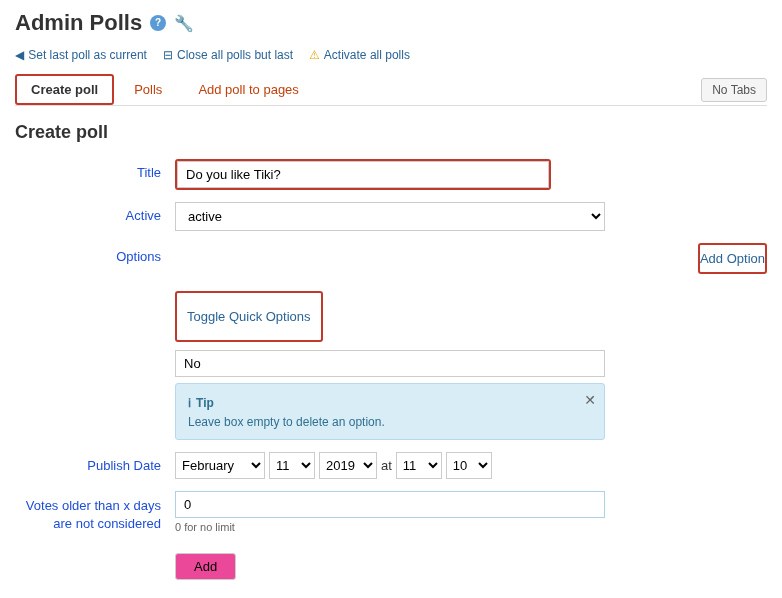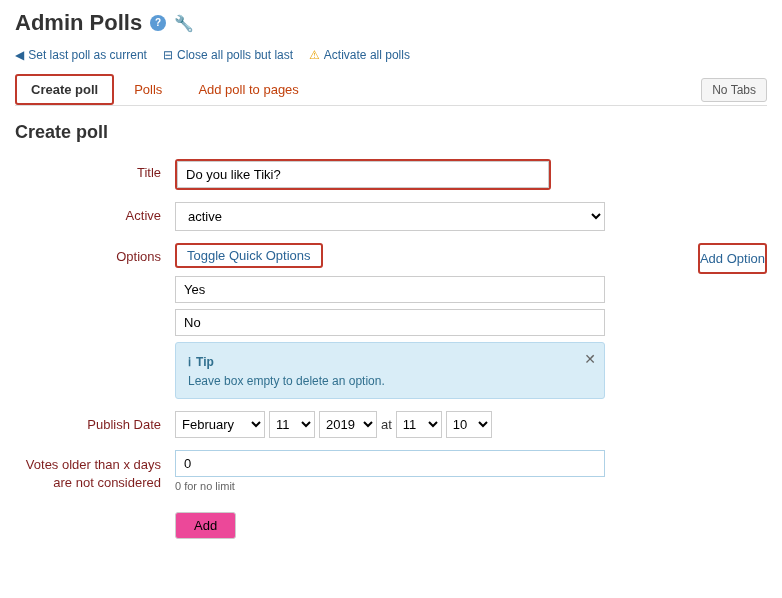--- a/index.html
+++ b/index.html
@@ -18,34 +18,34 @@
     .tab { padding: 6px 14px; cursor: pointer; font-size: 13px; color: #c2410c; text-decoration: none; border: 2px solid transparent; border-radius: 3px; margin-right: 4px; }
     .tab.active { border: 2px solid #c0392b; color: #333; font-weight: bold; }
     .no-tabs-btn { margin-left: auto; padding: 4px 10px; border: 1px solid #ccc; background: #f5f5f5; font-size: 12px; cursor: pointer; border-radius: 3px; color: #555; }
     
     
     .section-title { font-size: 18px; font-weight: bold; margin-bottom: 16px; }
     
     
     .form-table { width: 100%; }
     .form-row { display: flex; align-items: flex-start; margin-bottom: 12px; }
-    .form-label { min-width: 160px; text-align: right; padding-right: 14px; padding-top: 6px; font-size: 13px; color: #7f1d1d; }
+    .form-label { min-width: 160px; text-align: right; padding-right: 14px; padding-top: 6px; font-size: 13px; color: #1d4ed8; }
     .form-label.top { padding-top: 6px; vertical-align: top; }
     .form-field { flex: 1; }
     
     
     .title-input-wrap { border: 2px solid #c0392b; border-radius: 3px; display: inline-block; }
     .title-input { width: 372px; padding: 5px 8px; border: 1px solid #ccc; font-size: 13px; outline: none; }
     
     
     .active-select-wrap { display: flex; align-items: center; gap: 4px; }
     .active-select { width: 430px; padding: 5px 8px; border: 1px solid #ccc; font-size: 13px; background: #fff; }
     
     
-    .toggle-quick-btn { display: inline-block; padding: 3px 10px; border: 2px solid #c0392b; border-radius: 3px; color: #2a6496; cursor: pointer; font-size: 13px; background: #fff; }
+    .toggle-quick-btn { display: inline-block; padding: 16px 10px; border: 2px solid #c0392b; border-radius: 3px; color: #2a6496; cursor: pointer; font-size: 13px; background: #fff; margin-top: 48px; }
     
     
     .options-area { flex: 1; position: relative; }
     .add-option-btn { position: absolute; right: 0; top: 0; padding: 6px 0; border: 2px solid #c0392b; border-radius: 3px; color: #2a6496; cursor: pointer; font-size: 13px; background: #fff; white-space: nowrap; }
     .option-input { width: 430px; padding: 5px 8px; border: 1px solid #ccc; font-size: 13px; margin-bottom: 6px; display: block; }
     
     
     .tip-box { width: 430px; background: #d9edf7; border: 1px solid #b8d9ed; border-radius: 3px; padding: 10px 12px; margin-top: 6px; position: relative; font-size: 12px; color: #31708f; }
     .tip-box .tip-title { font-weight: bold; display: flex; align-items: center; gap: 5px; margin-bottom: 4px; }
     .tip-box .tip-close { position: absolute; right: 8px; top: 8px; cursor: pointer; color: #666; font-size: 14px; }
@@ -126,21 +126,20 @@
     </div>
   </div>
 
   <div class="form-row">
     <div class="form-label top">Options</div>
     <div class="options-area">
       <button class="add-option-btn">Add Option</button>
       <div style="margin-bottom:8px;">
         <button class="toggle-quick-btn">Toggle Quick Options</button>
       </div>
-      <input class="option-input" type="text" value="Yes" style="">
       <input class="option-input" type="text" value="No" style="">
       <div class="tip-box">
         <span class="tip-close">✕</span>
         <div class="tip-title">
           <span style="color:#31708f;">ℹ</span>
           <span>Tip</span>
         </div>
         <div>Leave box empty to delete an option.</div>
       </div>
     </div>

